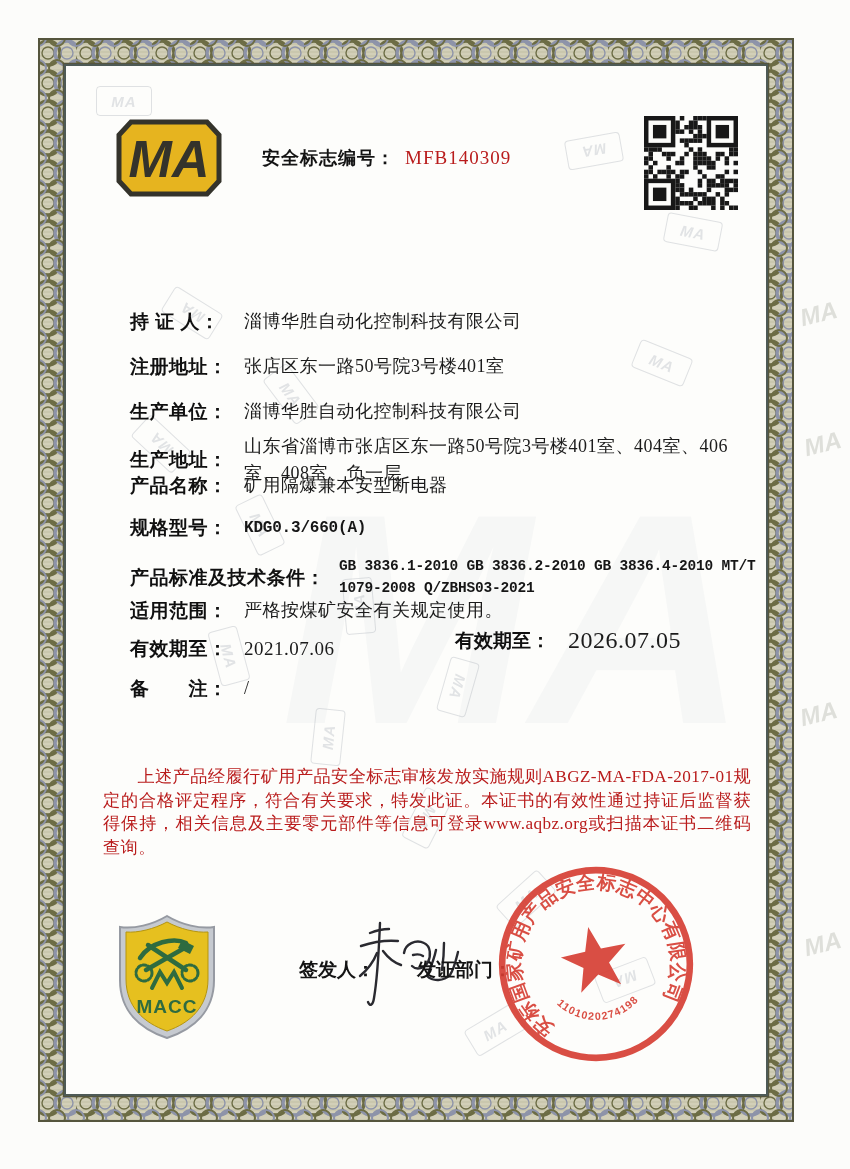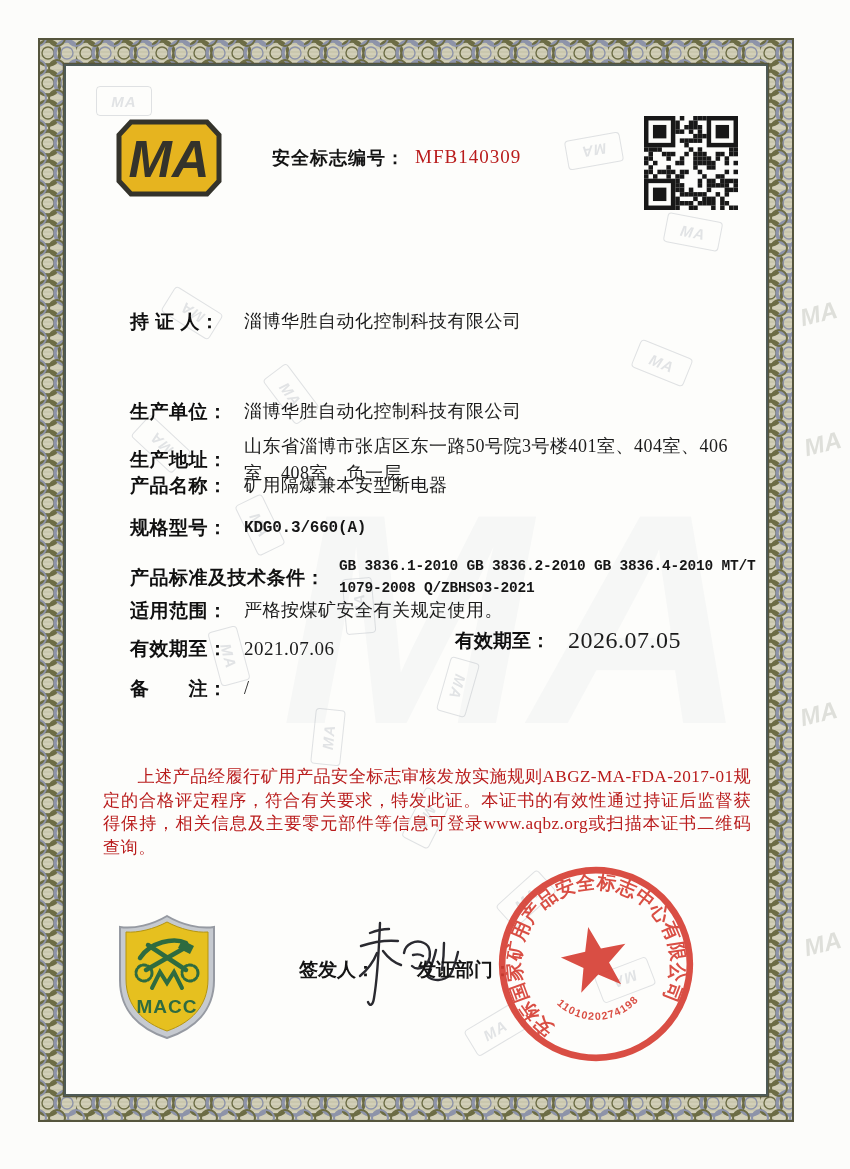--- a/index.html
+++ b/index.html
@@ -28,21 +28,21 @@
     position:absolute;left:215px;top:380px;
     font:italic 900 300px "Liberation Sans",sans-serif;color:rgba(130,155,175,.06);
     pointer-events:none;
   }
   .ghost-ma{
     position:absolute;font:italic 900 24px "Liberation Sans",sans-serif;
     color:rgba(165,168,158,.35);transform:rotate(-14deg);pointer-events:none;
   }
   
   .ma-logo{position:absolute;left:116px;top:119px;}
-  .certno{position:absolute;left:262px;top:146px;display:flex;align-items:flex-start;margin-left:10px;}
+  .certno{position:absolute;left:262px;top:146px;display:flex;align-items:center;}
   .certno .l{font-weight:700;font-size:18px;letter-spacing:1px;}
   .certno .v{font-family:Liberation Serif, serif;font-size:19px;letter-spacing:1px;margin-left:10px;color:#b91c1c;}
   .qr{position:absolute;left:644px;top:116px;}
   .title{
     position:absolute;left:64px;top:212px;width:704px;text-align:center;
     transform:translateX(-50px);
     font-family:"Liberation Serif",serif;font-weight:900;font-size:42px;
     letter-spacing:2px;color:#0e0e0e;
   }
   
@@ -297,20 +297,24 @@
       <rect x="0" y="62.66666666666667" width="31.333333333333336" height="31.333333333333336" fill="#181818"></rect>
       <rect x="4.476190476190476" y="67.14285714285714" width="22.38095238095238" height="22.38095238095238" fill="#fdfdfb"></rect>
       <rect x="8.952380952380953" y="71.61904761904762" width="13.428571428571429" height="13.428571428571429" fill="#181818"></rect>
     </svg>
 
 
   <div class="row" style="top:300px">
     <span class="lbl">持 证 人：</span>
     <span class="val">淄博华胜自动化控制科技有限公司</span>
   </div>
+  <div class="row" style="top:345px">
+    <span class="lbl">注册地址：</span>
+    <span class="val">张店区东一路50号院3号楼401室</span>
+  </div>
   <div class="row" style="top:390px">
     <span class="lbl">生产单位：</span>
     <span class="val">淄博华胜自动化控制科技有限公司</span>
   </div>
   <div class="row" style="top:425px">
     <span class="lbl">生产地址：</span>
     <span class="val w515">山东省淄博市张店区东一路50号院3号楼401室、404室、406室、408室、负一层</span>
   </div>
   <div class="row" style="top:464px">
     <span class="lbl">产品名称：</span>

